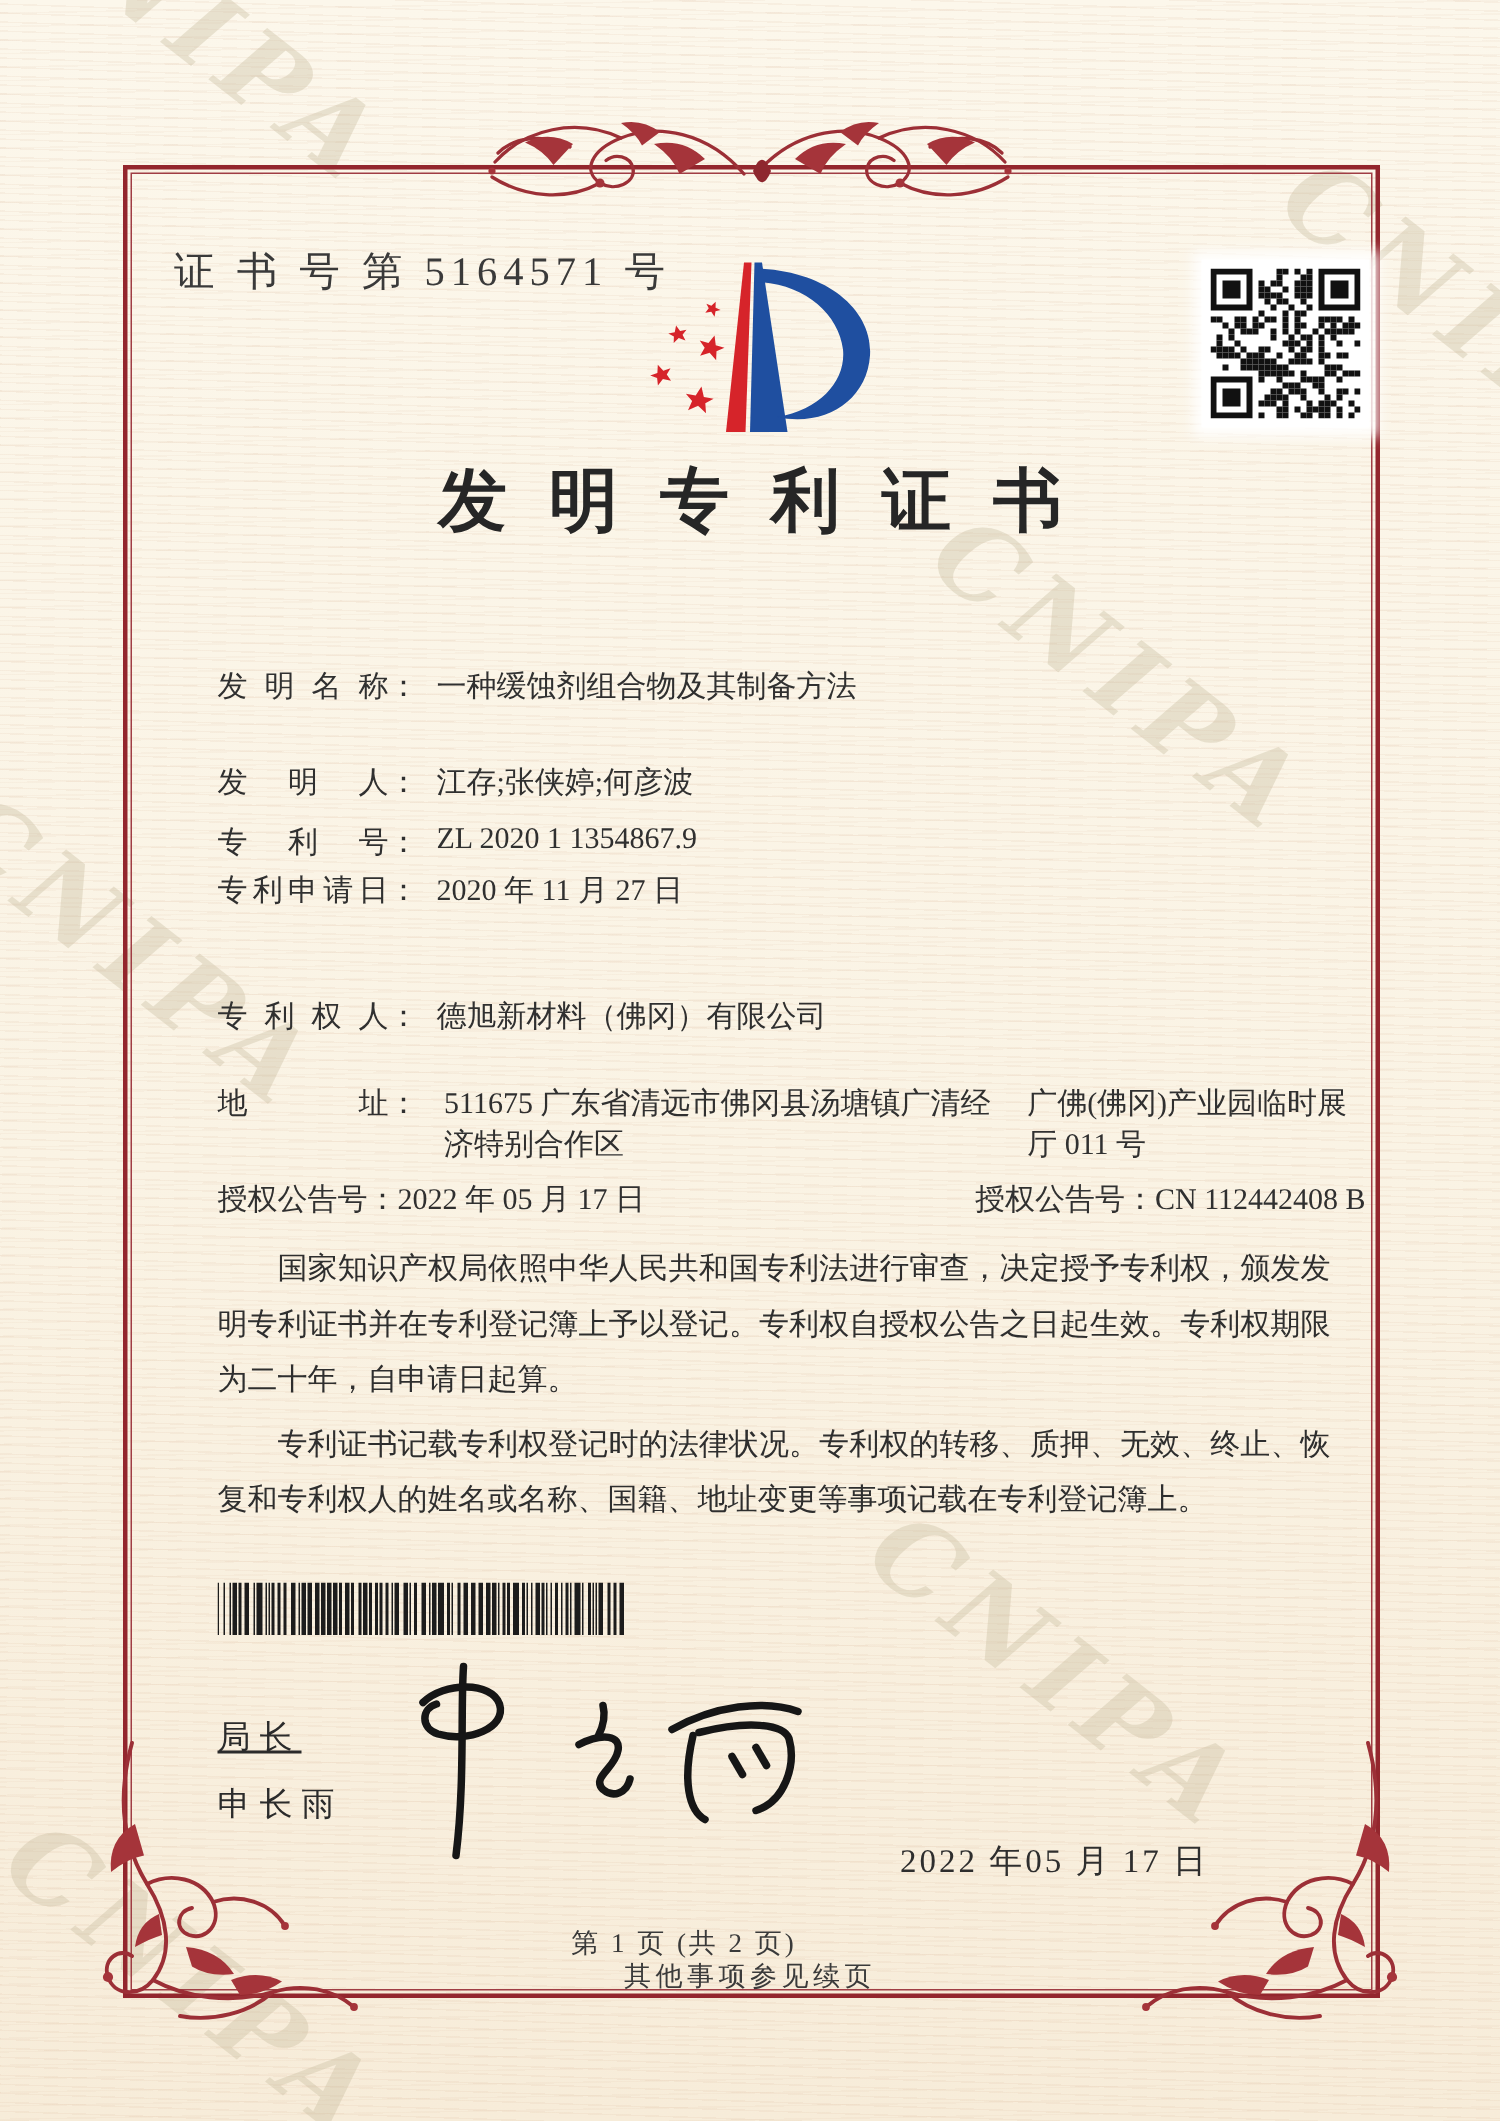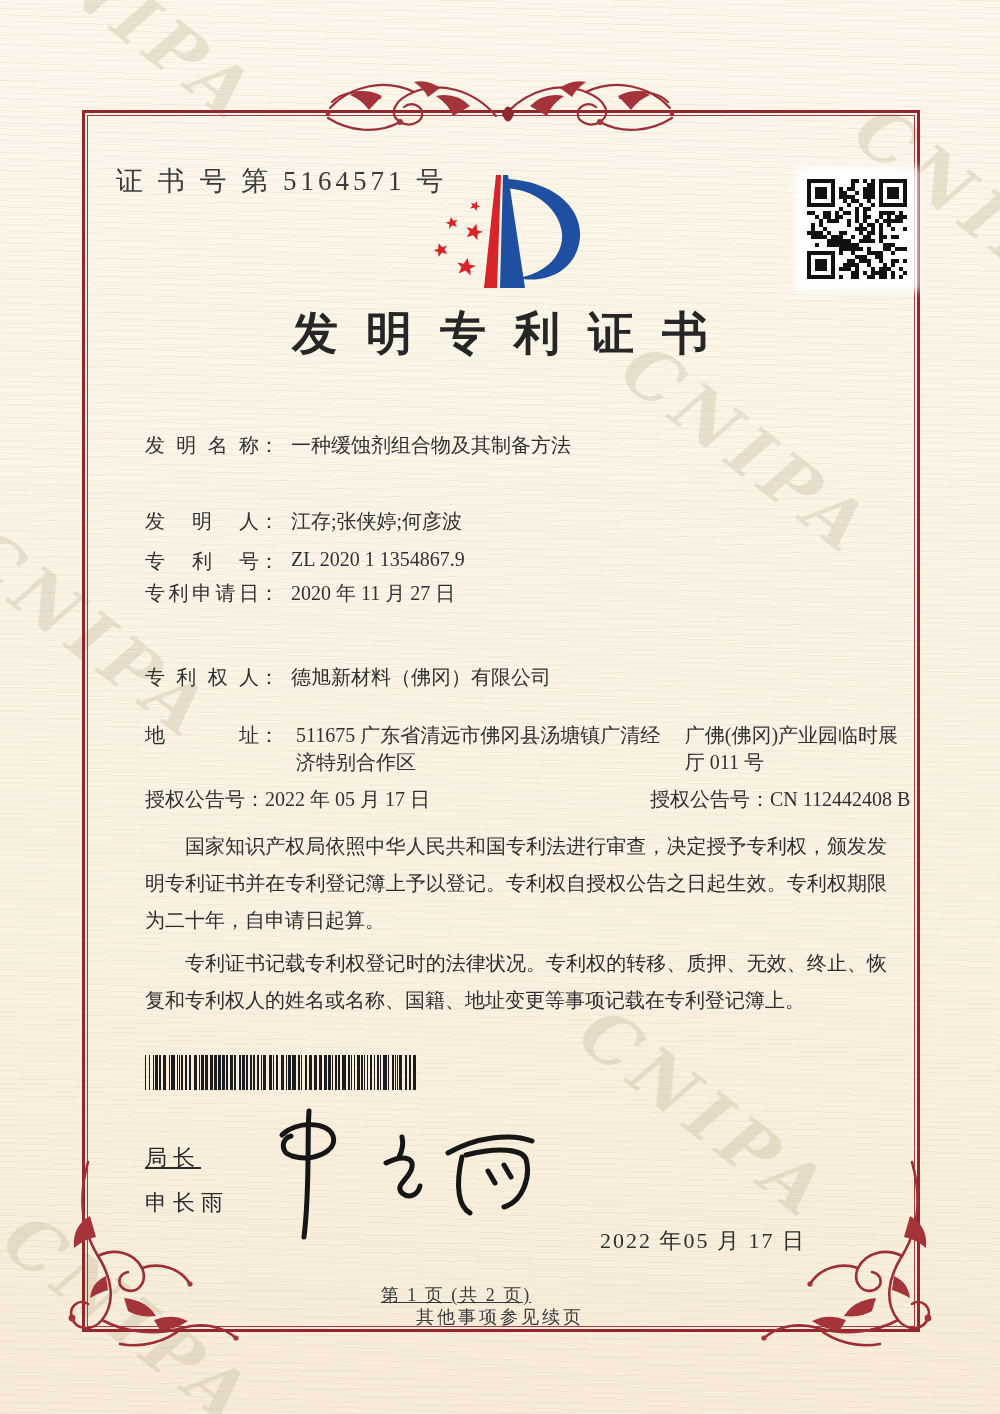--- a/index.html
+++ b/index.html
@@ -33,21 +33,21 @@
   .paras{position:absolute;left:145px;top:828px;width:742px;font-size:20px;color:#2e2e2e;
          line-height:37px;text-align:justify;}
   .paras p{margin:0 0 6px 0;text-indent:2em;}
   .barcode-wrap{position:absolute;left:145px;top:1055px;width:276px;height:35px;}
   .sig-label{position:absolute;left:145px;font-size:22px;color:#2b2b2b;
              font-family:"Liberation Sans","DejaVu Sans",sans-serif;letter-spacing:6px;}
   .signature{position:absolute;left:252px;top:1105px;}
   .issue-date{position:absolute;left:600px;top:1226px;width:260px;
               font-size:22px;color:#2e2e2e;letter-spacing:2px;}
   .page-no{position:absolute;left:0;top:1283px;width:912px;text-align:center;
-           font-size:18px;color:#3a3a3a;letter-spacing:2px;text-decoration:underline;}
+           font-size:18px;color:#3a3a3a;letter-spacing:2px;}
   .footer-note{position:absolute;left:0;top:1305px;width:1000px;text-align:center;
                font-size:18px;color:#3a3a3a;letter-spacing:3px;}
   .logo{position:absolute;left:400px;top:165px;width:200px;height:128px;}
   .qr{position:absolute;left:801px;top:173px;width:112px;height:112px;background:#fff;
       padding:0;box-shadow:0 0 8px 6px rgba(255,255,255,0.9);}
   .qr svg{display:block;margin:6px;}
 </style>
 </head>
 <body>
 
@@ -362,21 +362,21 @@
         <rect x="76" y="4" width="20" height="20" fill="#fff"></rect>
         <rect x="80" y="8" width="12" height="12" fill="#111"></rect>
         <rect x="0" y="72" width="28" height="28" fill="#111"></rect>
         <rect x="4" y="76" width="20" height="20" fill="#fff"></rect>
         <rect x="8" y="80" width="12" height="12" fill="#111"></rect>
       </svg>
     </div>
 
   <div class="title">发明专利证书</div>
 
-  <div class="row" style="top:432px;">
+  <div class="row" style="top:444px;">
     <span class="flabel">发明名称</span><span class="colon">：</span><span class="fval">一种缓蚀剂组合物及其制备方法</span>
   </div>
   <div class="row" style="top:508px;">
     <span class="flabel">发明人</span><span class="colon">：</span><span class="fval">江存;张侠婷;何彦波</span>
   </div>
   <div class="row" style="top:548px;">
     <span class="flabel">专利号</span><span class="colon">：</span><span class="fval">ZL 2020 1 1354867.9</span>
   </div>
   <div class="row" style="top:580px;">
     <span class="flabel">专利申请日</span><span class="colon">：</span><span class="fval">2020 年 11 月 27 日</span>

